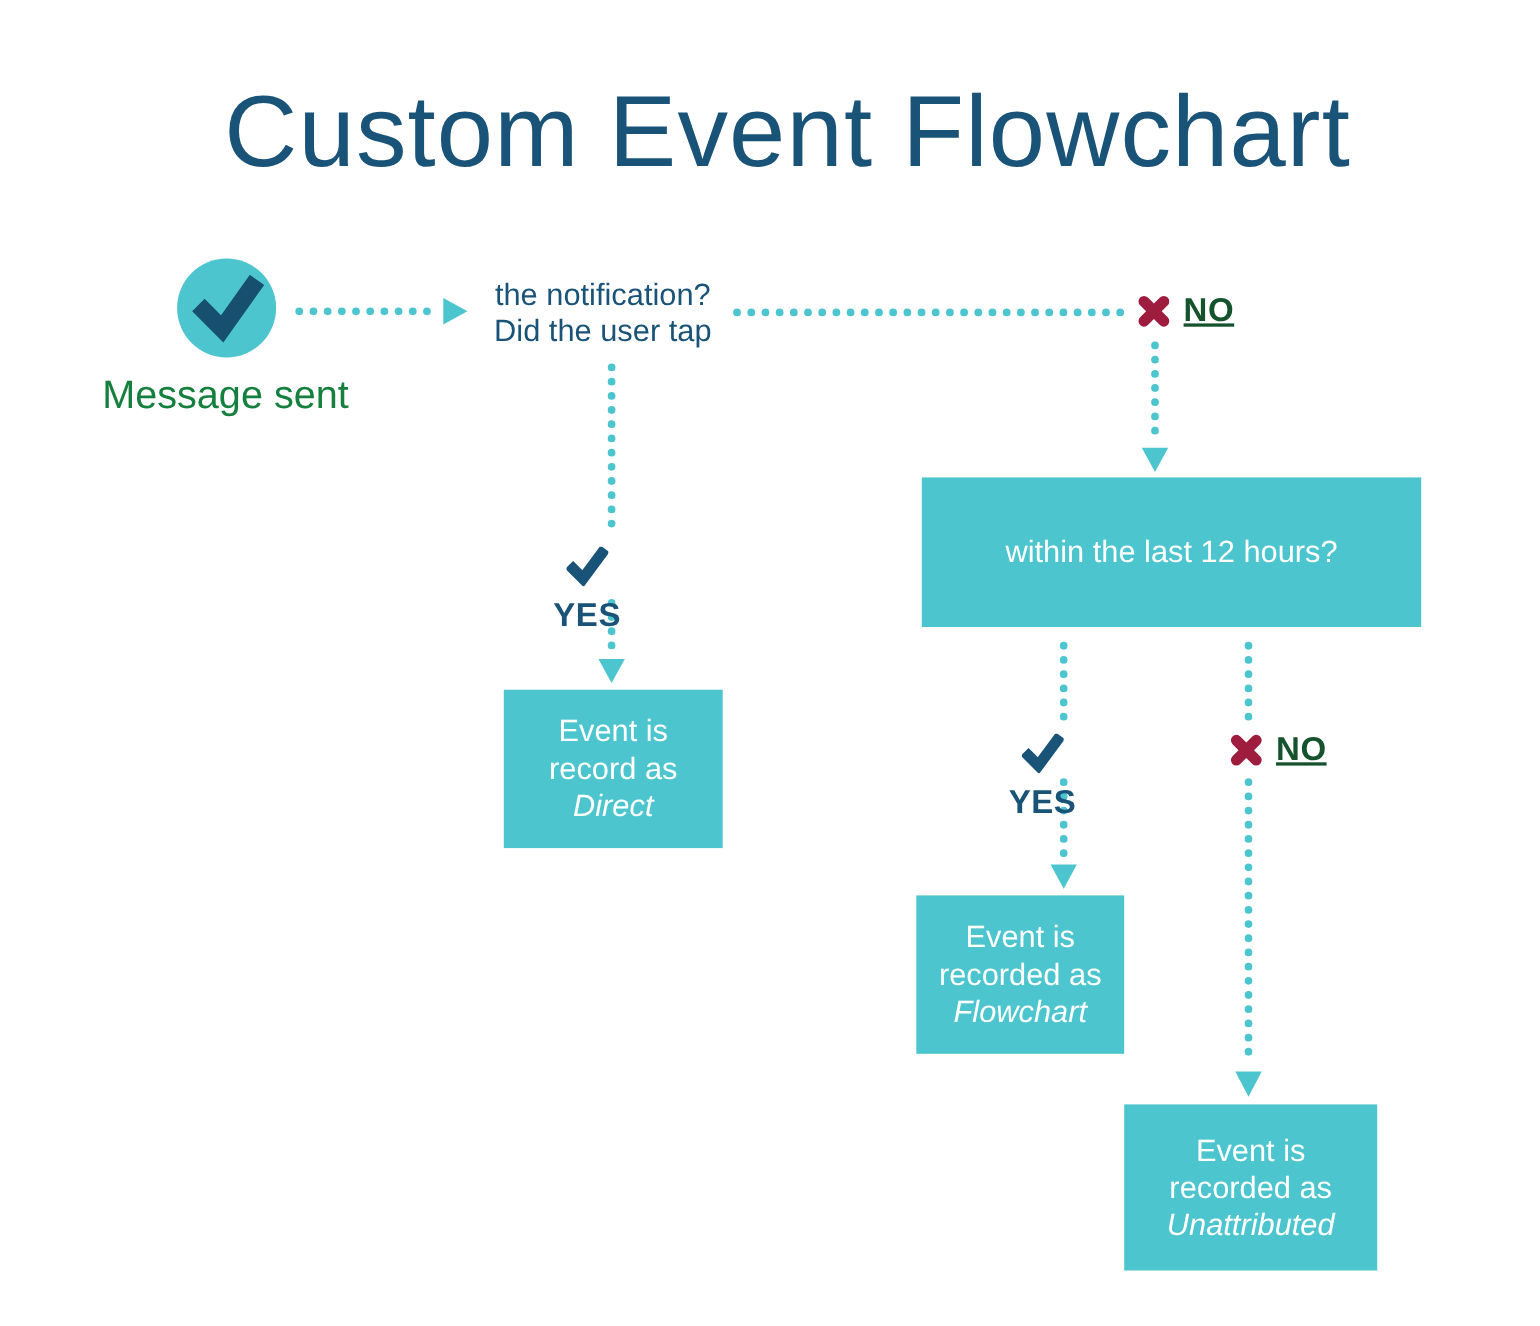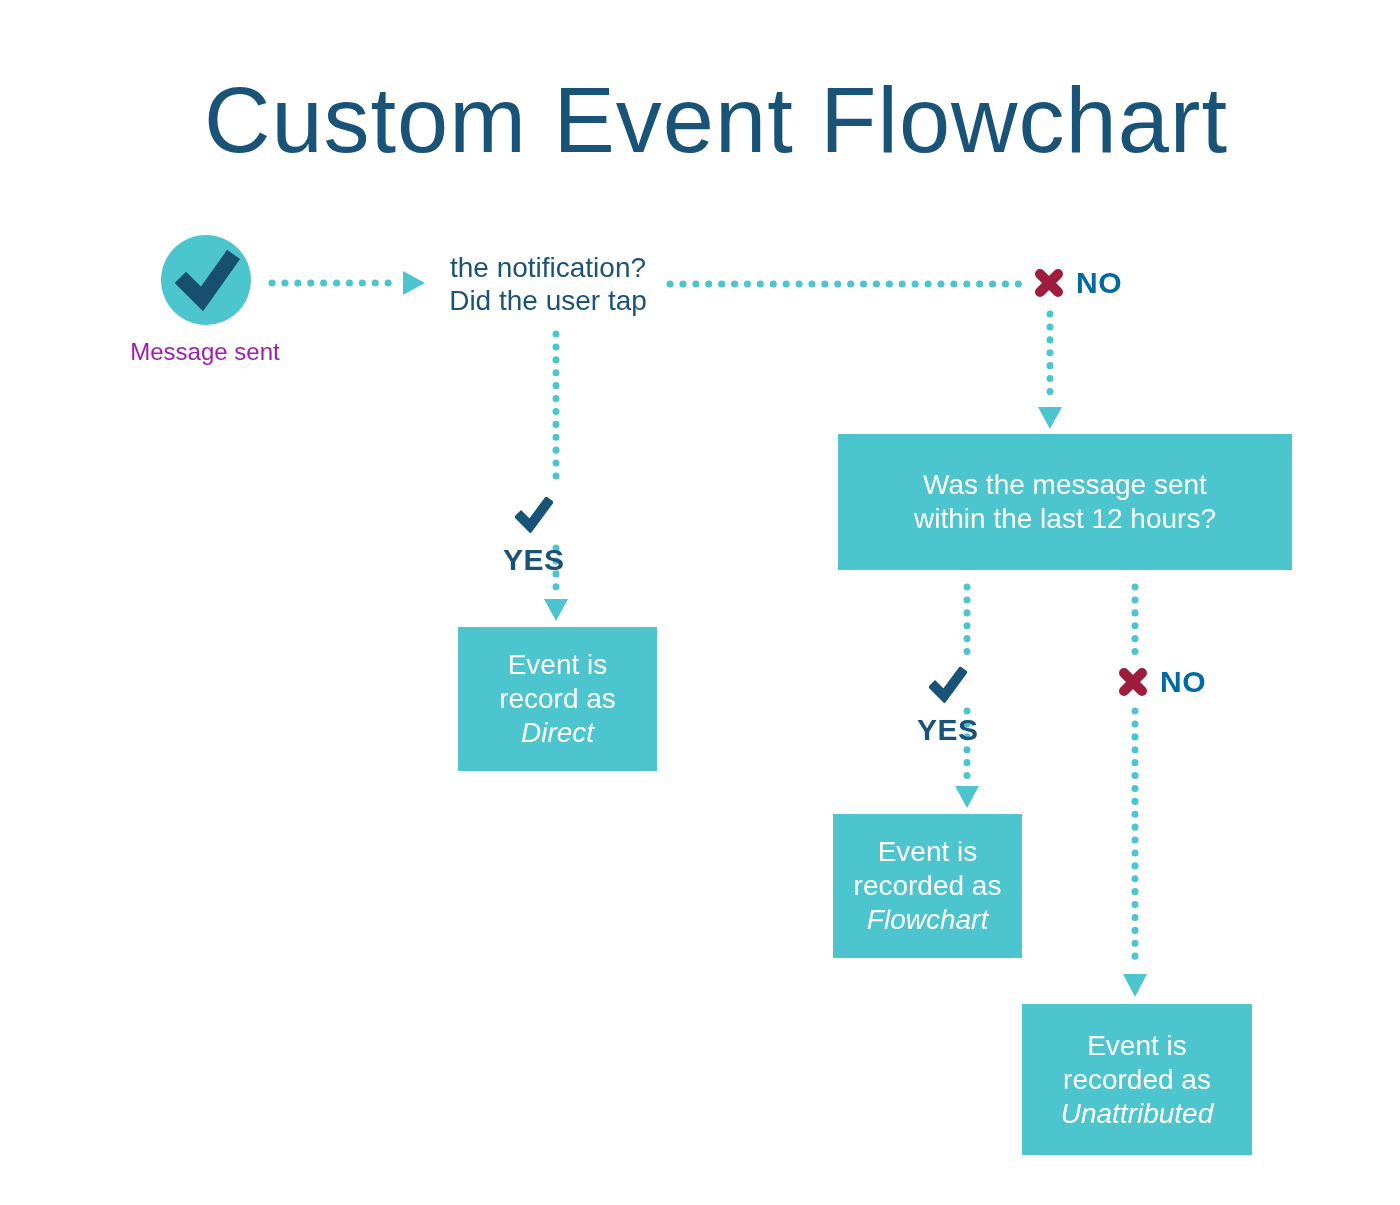--- a/index.html
+++ b/index.html
@@ -30,22 +30,22 @@
   .start-circle {
     position: absolute;
     left: 160px; top: 234px;
     width: 92px; height: 92px;
   }
   .start-label {
     position: absolute;
     left: 55px; top: 338px;
     width: 300px;
     text-align: center;
-    font-size: 24px;
-    color: #a21caf;
+    font-size: 36px;
+    color: #15803d;
   }
   .question-text {
     position: absolute;
     text-align: center;
     font-size: 28px;
     line-height: 33px;
     color: #1A5378;
   }
   .q1 { left: 420px; top: 251px; width: 256px; }
   .node-box {
@@ -68,21 +68,21 @@
   .decision-label {
     position: absolute;
     display: flex;
     align-items: center;
     gap: 10px;
     font-weight: bold;
     font-size: 30px;
     letter-spacing: 0.5px;
   }
   .decision-yes { color: #1A5378; flex-direction: column; }
-  .decision-no  { color: #0369a1; }
+  .decision-no  { color: #14532d; text-decoration: underline; }
   .lbl-yes-1 { left: 503px;  top: 497px; }
   .lbl-no-1  { left: 1032px; top: 266px; }
   .lbl-yes-2 { left: 917px;  top: 667px; }
   .lbl-no-2  { left: 1116px; top: 665px; }
   .icon-svg { display: block; }
 </style>
 </head>
 <body>
 
 <div class="stage">
@@ -122,21 +122,20 @@
   </div>
 
   <div class="decision-label decision-no lbl-no-1">
     <svg class="icon-svg" width="34" height="34" viewBox="0 0 34 34">
       <path d="M8 8 L26 26 M26 8 L8 26" stroke="#9E1C3E" stroke-width="10" stroke-linecap="round"></path>
     </svg>
     <span>NO</span>
   </div>
 
   <div class="node-box box-q2">
-    <div>Was the message sent</div>
     <div>within the last 12 hours?</div>
   </div>
 
   <div class="decision-label decision-yes lbl-yes-1">
     <svg class="icon-svg" width="38" height="36" viewBox="0 0 38 36">
       <path d="M6 20 L15 29 L32 6" stroke="#1A5378" stroke-width="10" stroke-linecap="square" stroke-linejoin="miter" fill="none"></path>
     </svg>
     <span>YES</span>
   </div>
 

